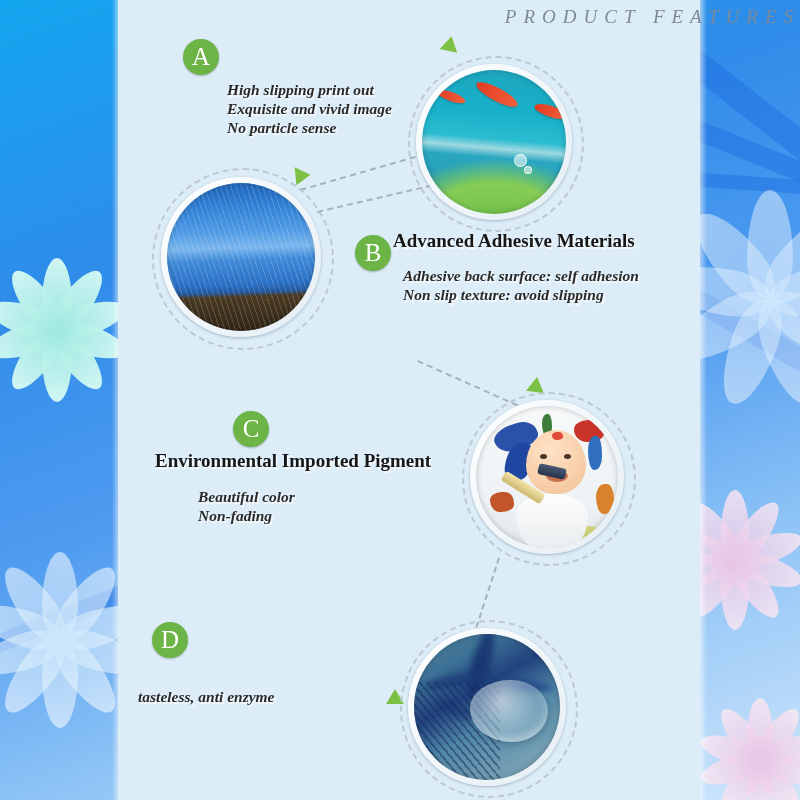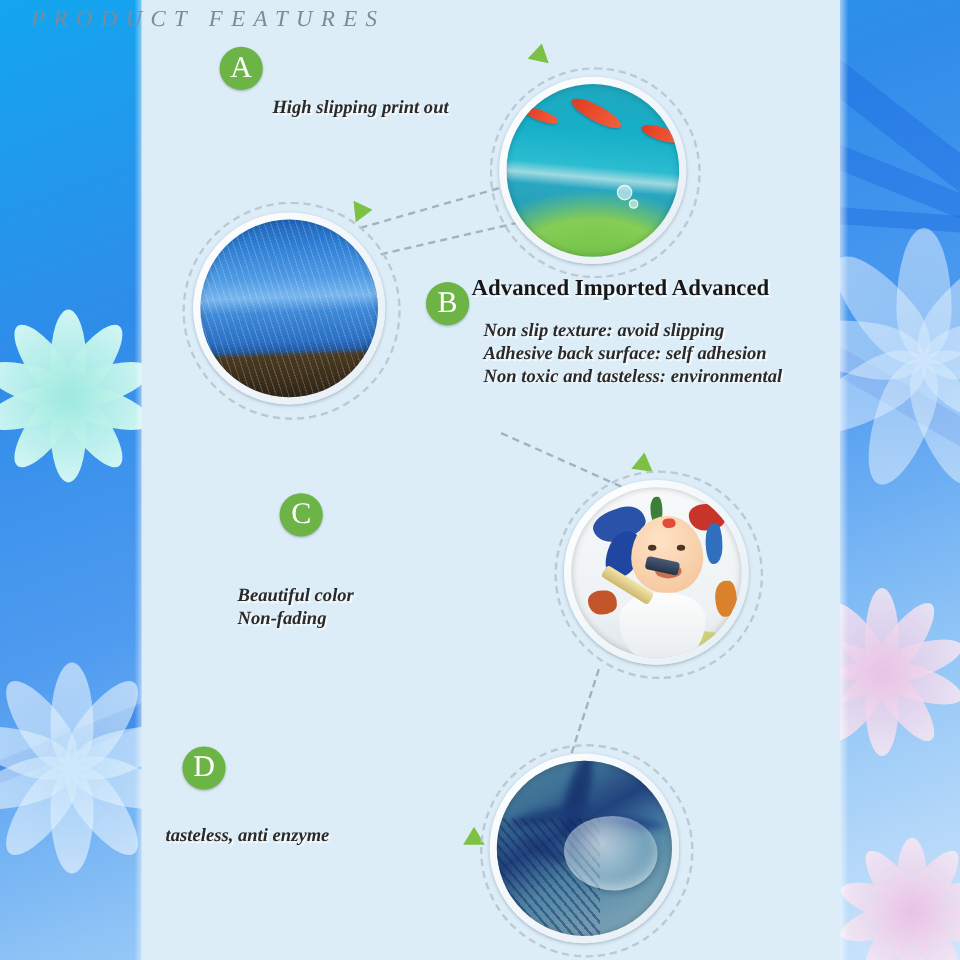--- a/index.html
+++ b/index.html
@@ -32,21 +32,21 @@
   .fl-d .petal{background:linear-gradient(180deg,#ffffff 0%,#d9ecfd 100%);opacity:.45;}
 
   
   .panel{position:absolute;left:118px;top:0;width:582px;height:800px;
          background:#dcedf8;}
   .panel-edge-l{position:absolute;left:112px;top:0;width:7px;height:800px;
          background:linear-gradient(90deg,rgba(255,255,255,0),rgba(255,255,255,.55));}
   .panel-edge-r{position:absolute;left:700px;top:0;width:7px;height:800px;
          background:linear-gradient(270deg,rgba(255,255,255,0),rgba(255,255,255,.55));}
 
-  .title{position:absolute;left:0;right:0;top:6px;text-align:left;
+  .title{position:absolute;left:0;right:0;top:6px;text-align:right;
          font-style:italic;font-size:19px;letter-spacing:7px;color:#7d8a97;
          font-family:"Liberation Serif",serif;padding-left:26px;}
 
   
   .conn{position:absolute;height:0;border-top:2px dashed #9aa9b4;opacity:.85;
         transform-origin:0 0;}
 
   .arrow{position:absolute;width:0;height:0;
          border-left:9px solid transparent;border-right:9px solid transparent;
          border-bottom:15px solid #7cc143;}
@@ -257,31 +257,33 @@
       <div class="marble" style="left:86px;top:46px;width:54px;height:10px;background:#24488a;transform:rotate(8deg);"></div>
       <div class="marble" style="left:20px;top:70px;width:40px;height:9px;background:#1b3a74;transform:rotate(28deg);"></div>
       <div class="hatch" style="left:0;top:48px;width:86px;height:98px;"></div>
       <div class="droplet" style="left:56px;top:46px;width:78px;height:62px;"></div>
     </div>
   </div>
 
   <div class="badge" style="left:183px;top:39px;">A</div>
   <div class="lines" style="left:227px;top:80px;">
     <div>High slipping print out</div>
+    <div>Exquisite and vivid image</div>
+    <div>No particle sense</div>
   </div>
 
   <div class="badge" style="left:355px;top:235px;">B</div>
-  <div class="heading" style="left:393px;top:230px;">Advanced Imported Advanced</div>
+  <div class="heading" style="left:393px;top:230px;">Advanced Adhesive Materials</div>
   <div class="lines" style="left:403px;top:266px;">
+    <div>Adhesive back surface: self adhesion</div>
     <div>Non slip texture: avoid slipping</div>
-    <div>Adhesive back surface: self adhesion</div>
-    <div>Non toxic and tasteless: environmental</div>
   </div>
 
   <div class="badge" style="left:233px;top:411px;">C</div>
+  <div class="heading" style="left:155px;top:450px;">Environmental Imported Pigment</div>
   <div class="lines" style="left:198px;top:487px;">
     <div>Beautiful color</div>
     <div>Non-fading</div>
   </div>
 
   <div class="badge" style="left:152px;top:622px;">D</div>
   <div class="lines" style="left:138px;top:687px;">
     <div>tasteless, anti enzyme</div>
   </div>
 

